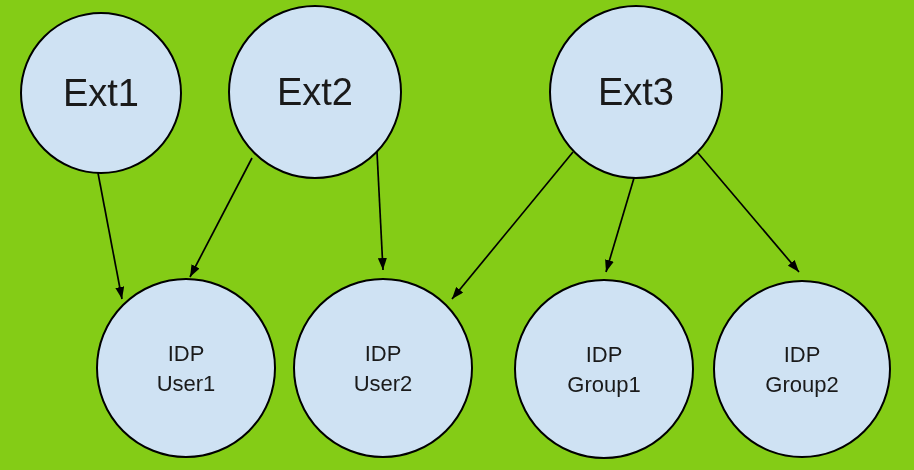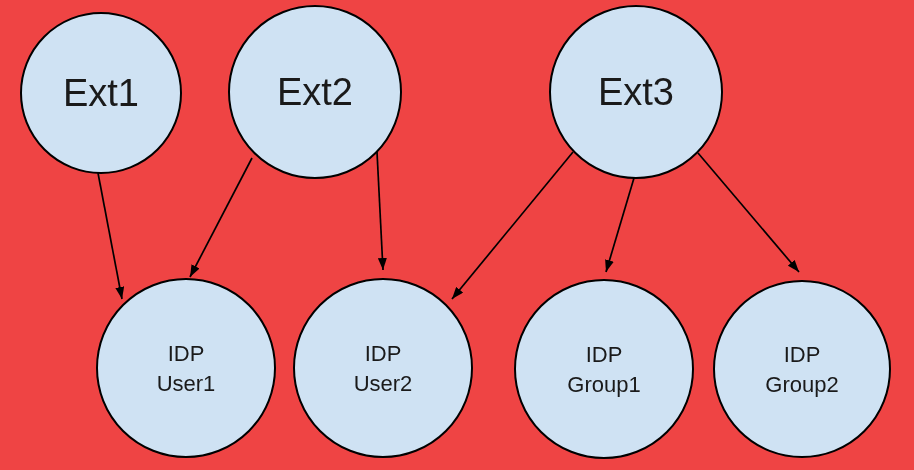--- a/index.html
+++ b/index.html
@@ -5,21 +5,21 @@
   html, body {
     margin: 0;
     padding: 0;
     background: #ffffff;
     font-family: "Liberation Sans", sans-serif;
   }
   .stage {
     position: relative;
     width: 914px;
     height: 470px;
-    background: #ef4444;
+    background: #84cc16;
     overflow: hidden;
   }
   svg {
     display: block;
   }
   .node-circle {
     stroke-width: 2px;
   }
   .edge-line {
     stroke-width: 1.7px;

